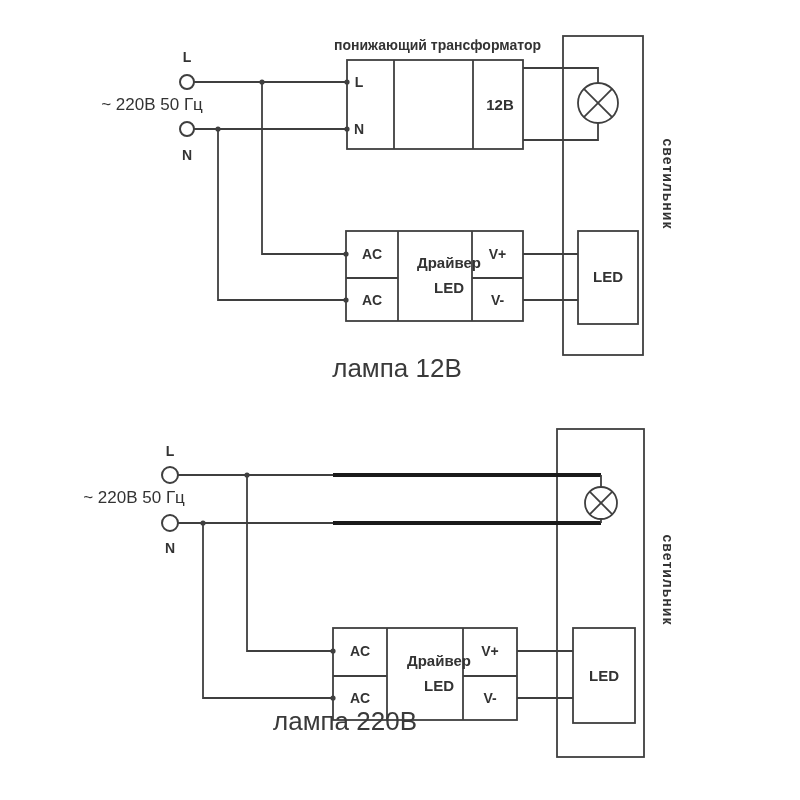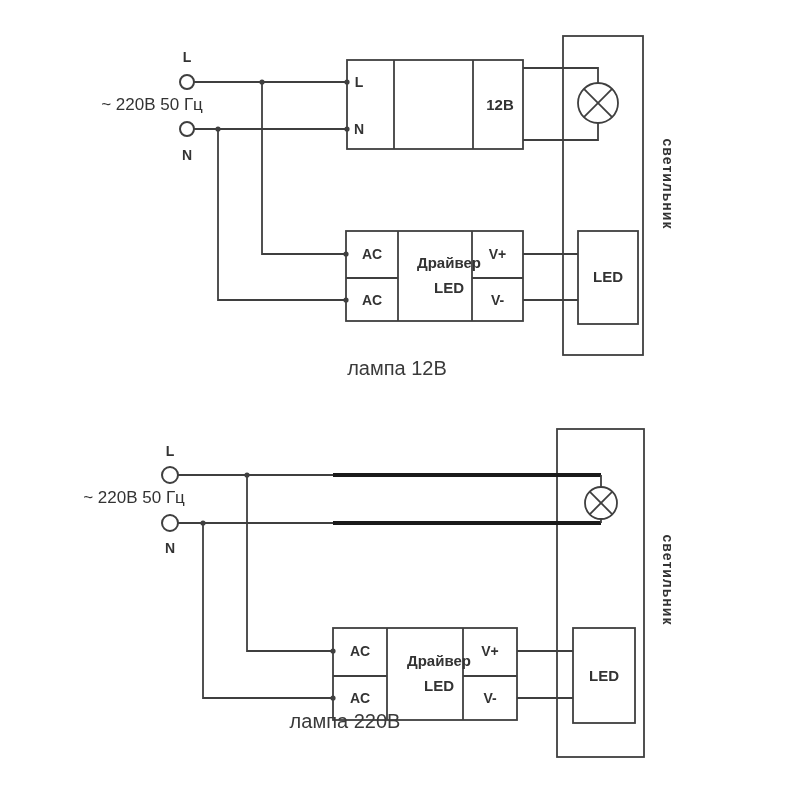--- a/index.html
+++ b/index.html
@@ -11,21 +11,21 @@
   .w  { stroke:#3f3f3f; stroke-width:1.8; fill:none; }
   .wb { stroke:#1a1a1a; stroke-width:4;  fill:none; }
   .bx { stroke:#3f3f3f; stroke-width:1.8; fill:none; }
   .nd { fill:#3f3f3f; stroke:none; }
   .term { stroke:#3f3f3f; stroke-width:2; fill:#ffffff; }
   .lamp { stroke:#3f3f3f; stroke-width:1.8; fill:#ffffff; }
   .lbl { position:absolute; color:#333333; text-align:center; white-space:nowrap; }
   .s14 { font-size:14px; font-weight:600; line-height:16px; }
   .s15 { font-size:15px; font-weight:600; line-height:18px; }
   .src { font-size:17px; font-weight:400; line-height:20px; }
-  .cap { font-size:20px; font-weight:400; color:#3a3a3a; line-height:32px; }
+  .cap { font-size:26px; font-weight:400; color:#3a3a3a; line-height:32px; }
   .two { line-height:25px;padding-left:14px; }
   .vert { transform:rotate(90deg); transform-origin:center center; letter-spacing:1px; }
 </style>
 </head>
 <body>
 
 <div id="canvas">
 
   <svg width="800" height="800" viewBox="0 0 800 800">
 
@@ -87,20 +87,21 @@
       <circle class="nd" cx="247" cy="475" r="2.6"></circle>
       <circle class="nd" cx="203" cy="523" r="2.6"></circle>
       <circle class="nd" cx="333" cy="651" r="2.6"></circle>
       <circle class="nd" cx="333" cy="698" r="2.6"></circle>
     </g>
   </svg>
 
   <div class="lbl src" style="left:87px; top:95px; width:130px;">~ 220В 50 Гц</div>
   <div class="lbl s14" style="left:177px; top:49px; width:20px;">L</div>
   <div class="lbl s14" style="left:177px; top:147px; width:20px;">N</div>
+  <div class="lbl s14" style="left:334px; top:37px; width:200px;">понижающий трансформатор</div>
   <div class="lbl s14" style="left:350px; top:74px; width:18px;">L</div>
   <div class="lbl s14" style="left:350px; top:121px; width:18px;">N</div>
   <div class="lbl s15" style="left:473px; top:96px; width:54px;">12В</div>
   <div class="lbl s14" style="left:346px; top:246px; width:52px;">AC</div>
   <div class="lbl s14" style="left:346px; top:292px; width:52px;">AC</div>
   <div class="lbl s15 two" style="left:398px; top:250px; width:74px;">
     <span>Драйвер</span><br>
     <span>LED</span>
   </div>
   <div class="lbl s14" style="left:472px; top:246px; width:51px;">V+</div>

